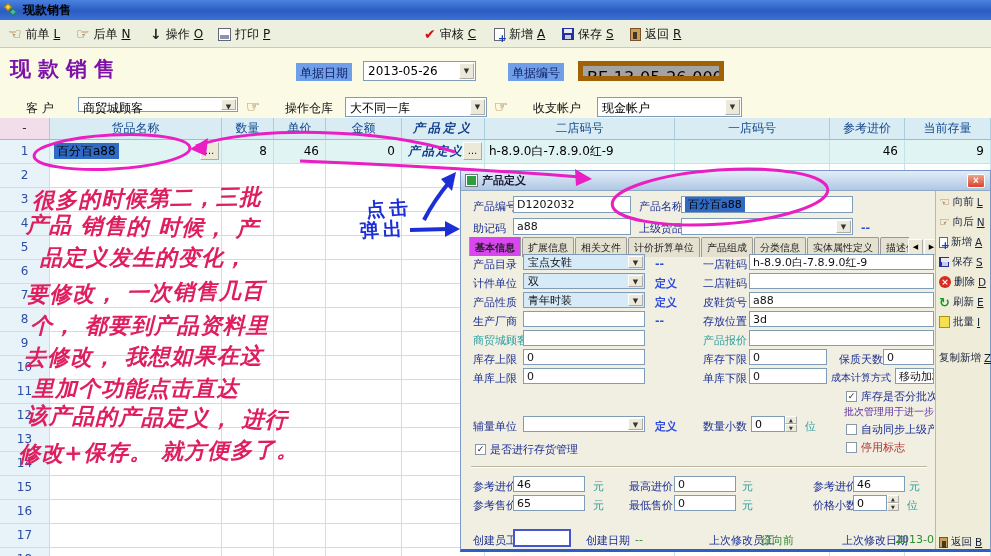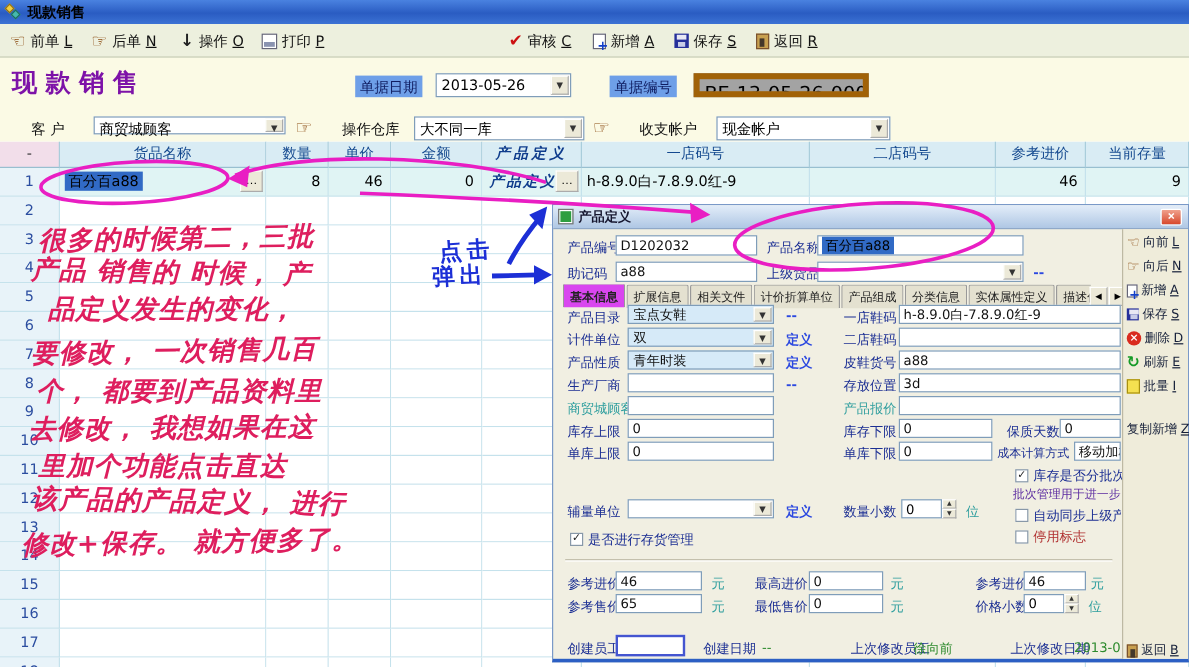--- a/index.html
+++ b/index.html
@@ -169,22 +169,22 @@
 </div>
 
 <div class="tablewrap">
   <div class="thead">
     <div class="th pink">-</div>
     <div class="th">货品名称</div>
     <div class="th">数量</div>
     <div class="th">单价</div>
     <div class="th">金额</div>
     <div class="th pdh">产品定义</div>
+    <div class="th">二店码号</div>
     <div class="th">一店码号</div>
-    <div class="th">二店码号</div>
     <div class="th">参考进价</div>
     <div class="th">当前存量</div>
   </div>
   <div>
       <div class="trow r1">
         <div class="tc num">1</div>
         <div class="tc"><span class="hl">百分百a88</span><button class="dots">…</button></div>
         <div class="tc r">8</div>
         <div class="tc r">46</div>
         <div class="tc r">0</div>

